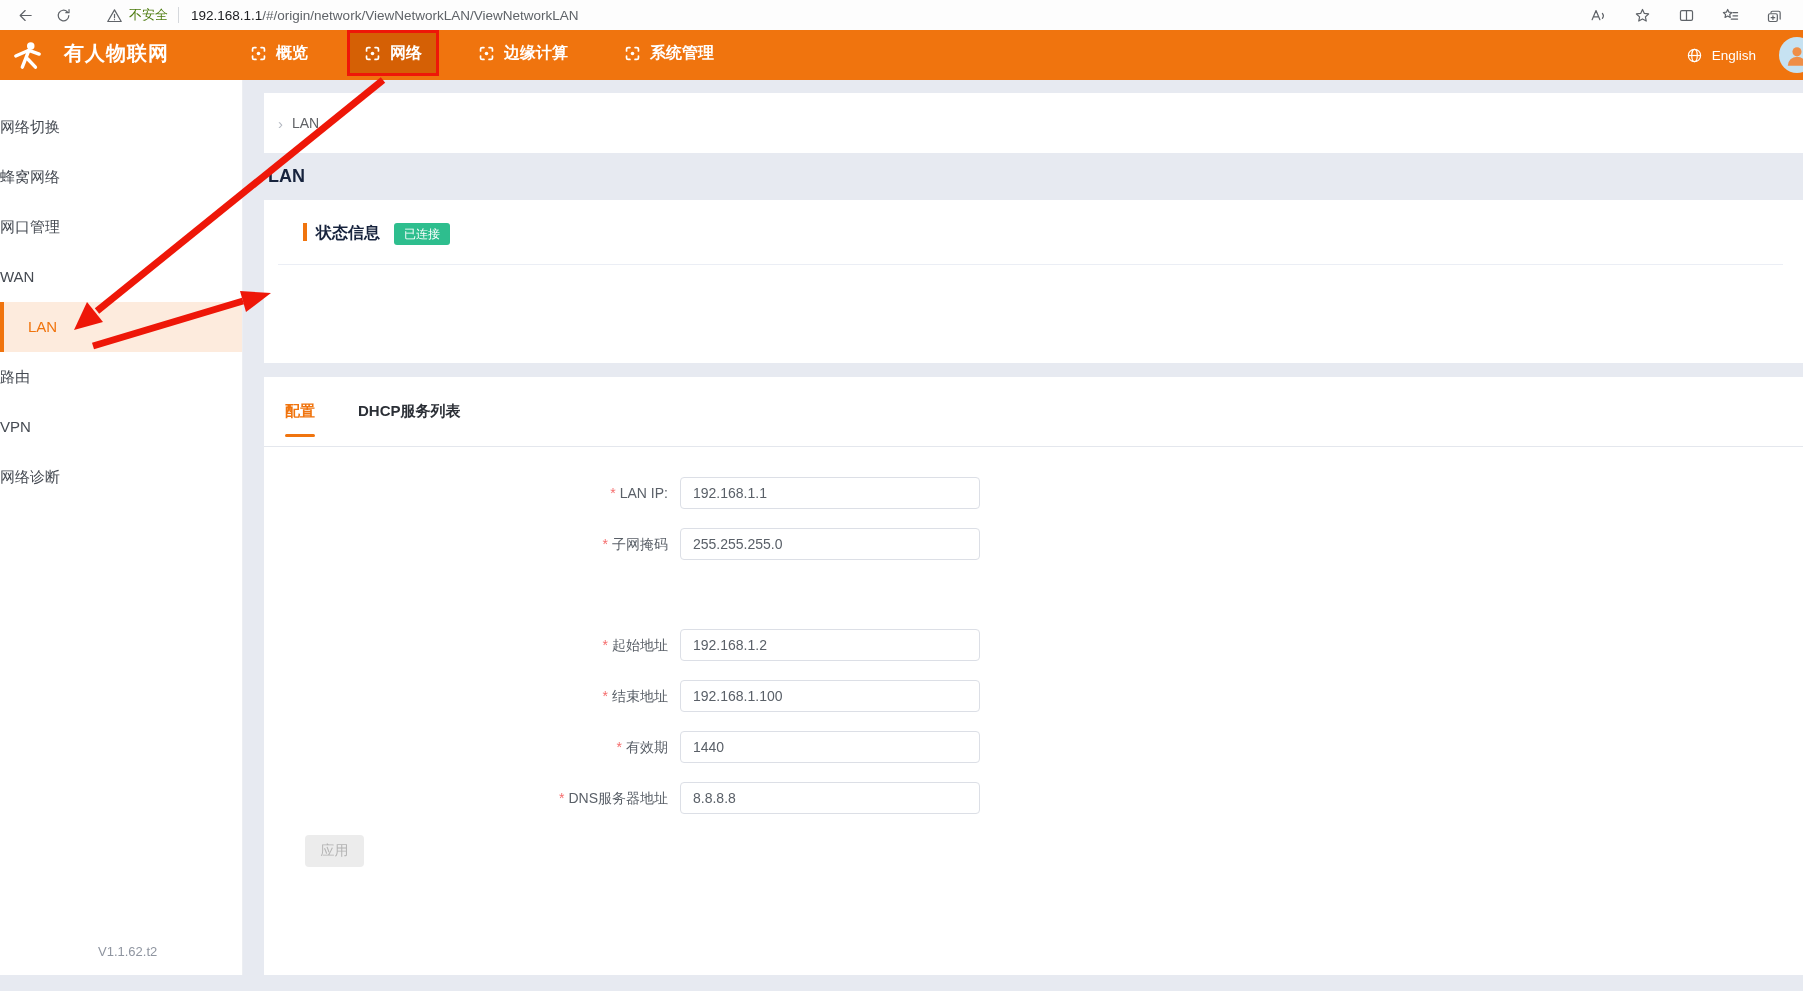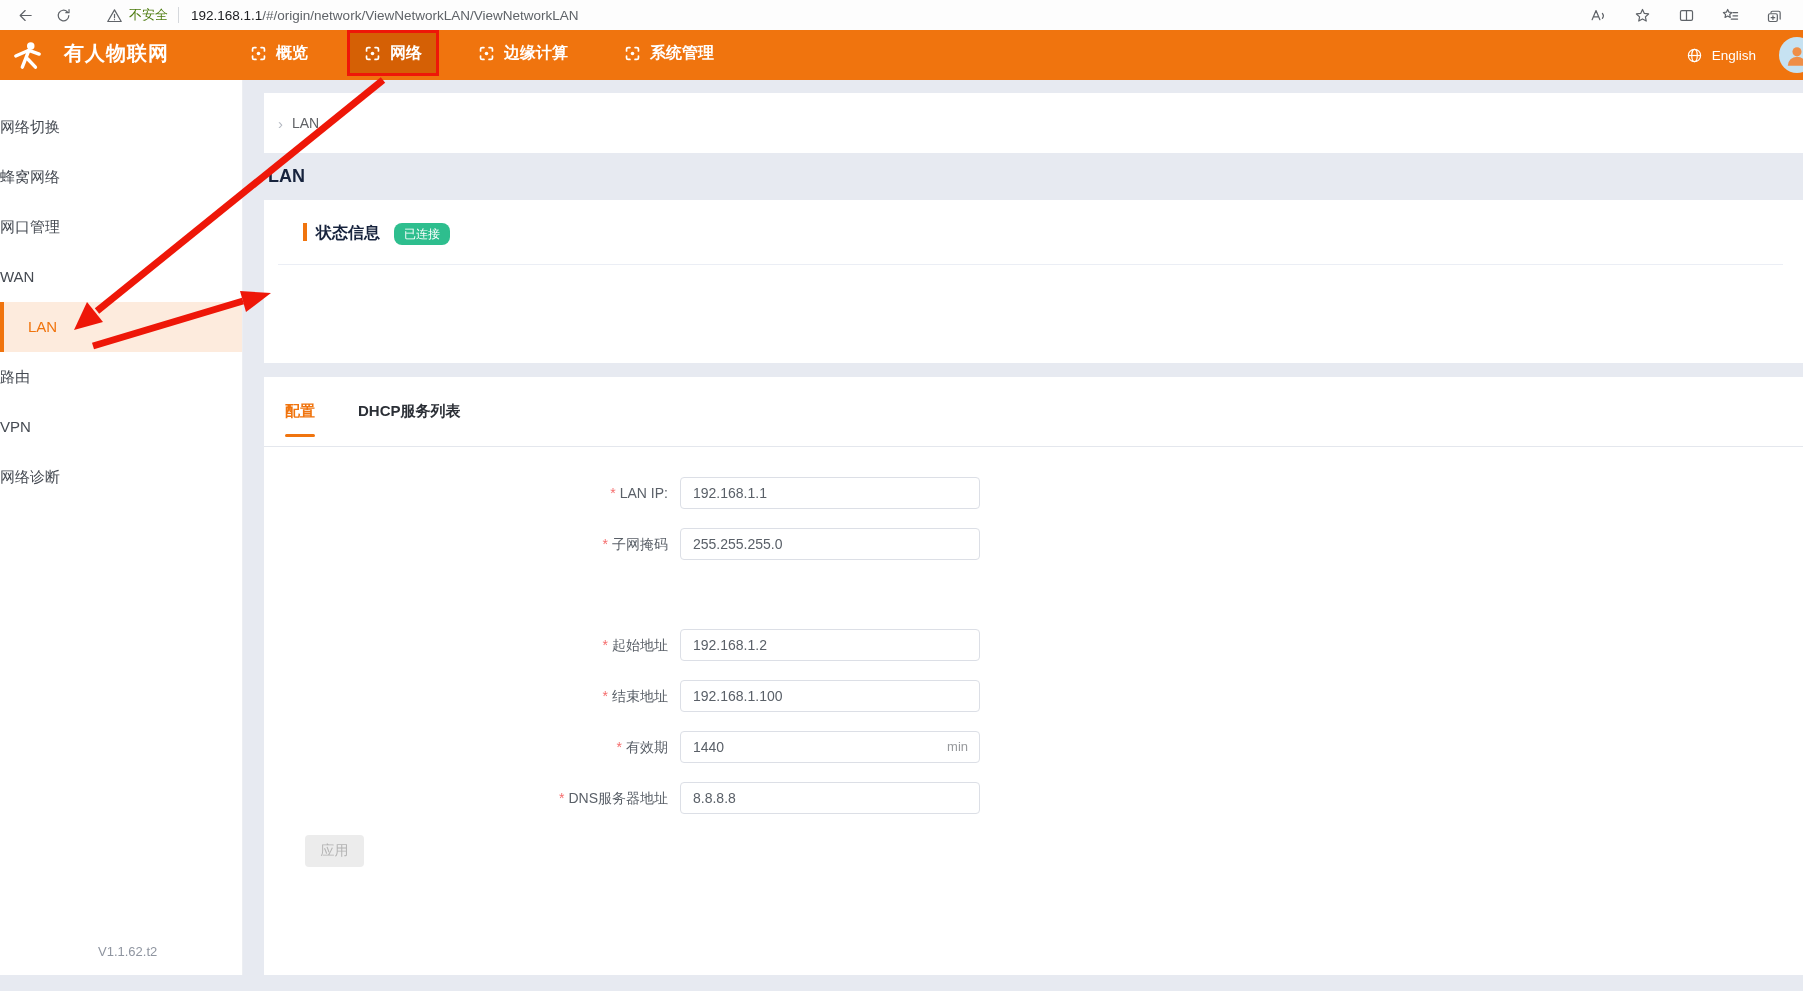--- a/index.html
+++ b/index.html
@@ -43,21 +43,21 @@
   
   .breadcrumb-card{position:absolute;left:264px;top:93px;right:0;height:60px;background:#fff;
     display:flex;align-items:center;padding-left:14px;box-sizing:border-box;font-size:14px;color:#606266;}
   .crumb-sep{color:#b4b9c2;margin-right:9px;font-size:15px;}
   .title-band{position:absolute;left:264px;top:153px;right:0;height:47px;display:flex;align-items:center;
     padding-left:4px;font-size:18px;font-weight:bold;color:#17233d;}
   .status-card{position:absolute;left:264px;top:200px;right:0;height:163px;background:#fff;}
   .sec-head{position:absolute;top:23px;left:7px;display:flex;align-items:flex-start;padding-left:32px;}
   .sec-bar{width:4px;height:18px;background:#f0740e;margin-right:9px;}
   .sec-title{font-size:16px;font-weight:bold;color:#17233d;}
-  .badge{margin-left:14px;background:#2ebe8e;color:#fff;font-size:12px;line-height:1;padding:5px 10px;border-radius:8px;}
+  .badge{margin-left:14px;background:#2ebe8e;color:#fff;font-size:12px;line-height:1;padding:5px 10px;border-radius:3px;}
   .divider{position:absolute;top:64px;left:14px;right:20px;height:1px;background:#ebeef5;}
   .sf{position:absolute;font-size:14px;white-space:nowrap;}
   .sf-label{font-weight:bold;color:#24292f;}
   .sf-value{color:#5a6068;}
   .config-card{position:absolute;left:264px;top:377px;right:0;bottom:16px;background:#fff;}
   .tabs{position:absolute;top:0;left:0;right:0;height:70px;border-bottom:1px solid #e4e7ed;
     display:flex;align-items:center;padding-left:21px;box-sizing:border-box;}
   .tab{position:relative;height:100%;display:flex;align-items:center;margin-right:43px;
     font-size:15px;font-weight:bold;color:#2b2f36;cursor:pointer;}
   .tab.active{color:#f0740e;}
@@ -269,21 +269,20 @@
     <span class="f-label"><span class="req">*</span><span>起始地址</span></span>
     <input class="f-input" readonly="" value="192.168.1.2" style="">
   </div>
   <div class="form-row" style="top:303px">
     <span class="f-label"><span class="req">*</span><span>结束地址</span></span>
     <input class="f-input" readonly="" value="192.168.1.100" style="">
   </div>
   <div class="form-row" style="top:354px">
     <span class="f-label"><span class="req">*</span><span>有效期</span></span>
     <input class="f-input" readonly="" value="1440" style="">
-    <span class="unit">min</span>
   </div>
   <div class="form-row" style="top:405px">
     <span class="f-label"><span class="req">*</span><span>DNS服务器地址</span></span>
     <input class="f-input" readonly="" value="8.8.8.8" style="">
   </div>
 
   <button class="apply-btn">应用</button>
 </div>
 
 <svg class="annotations" width="1803" height="991" viewBox="0 0 1803 991">

